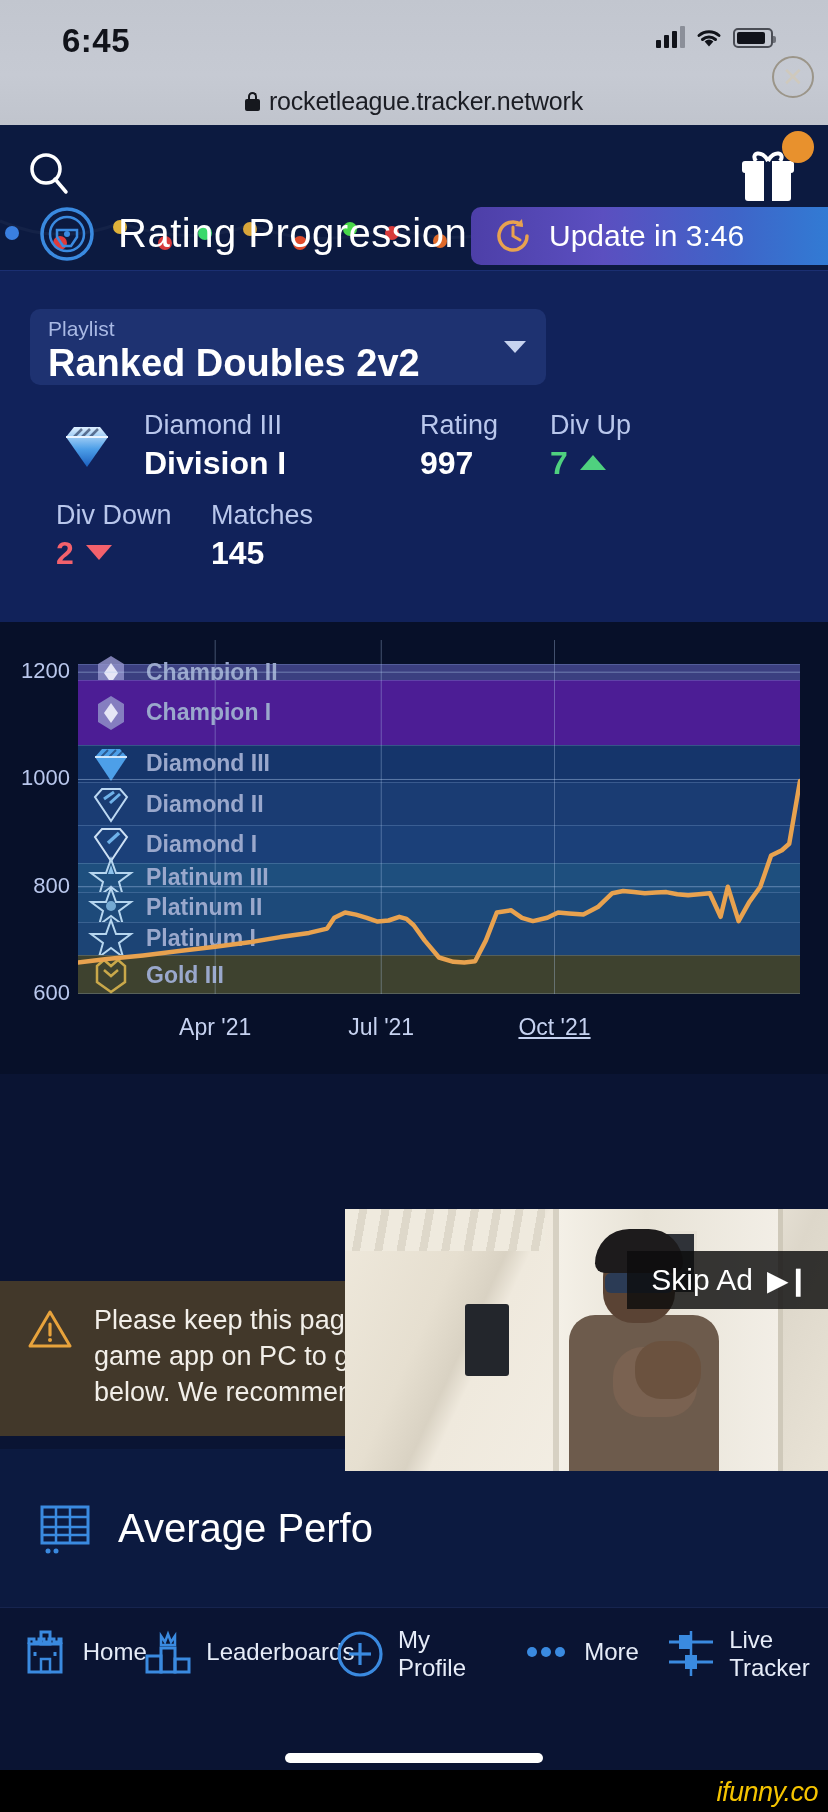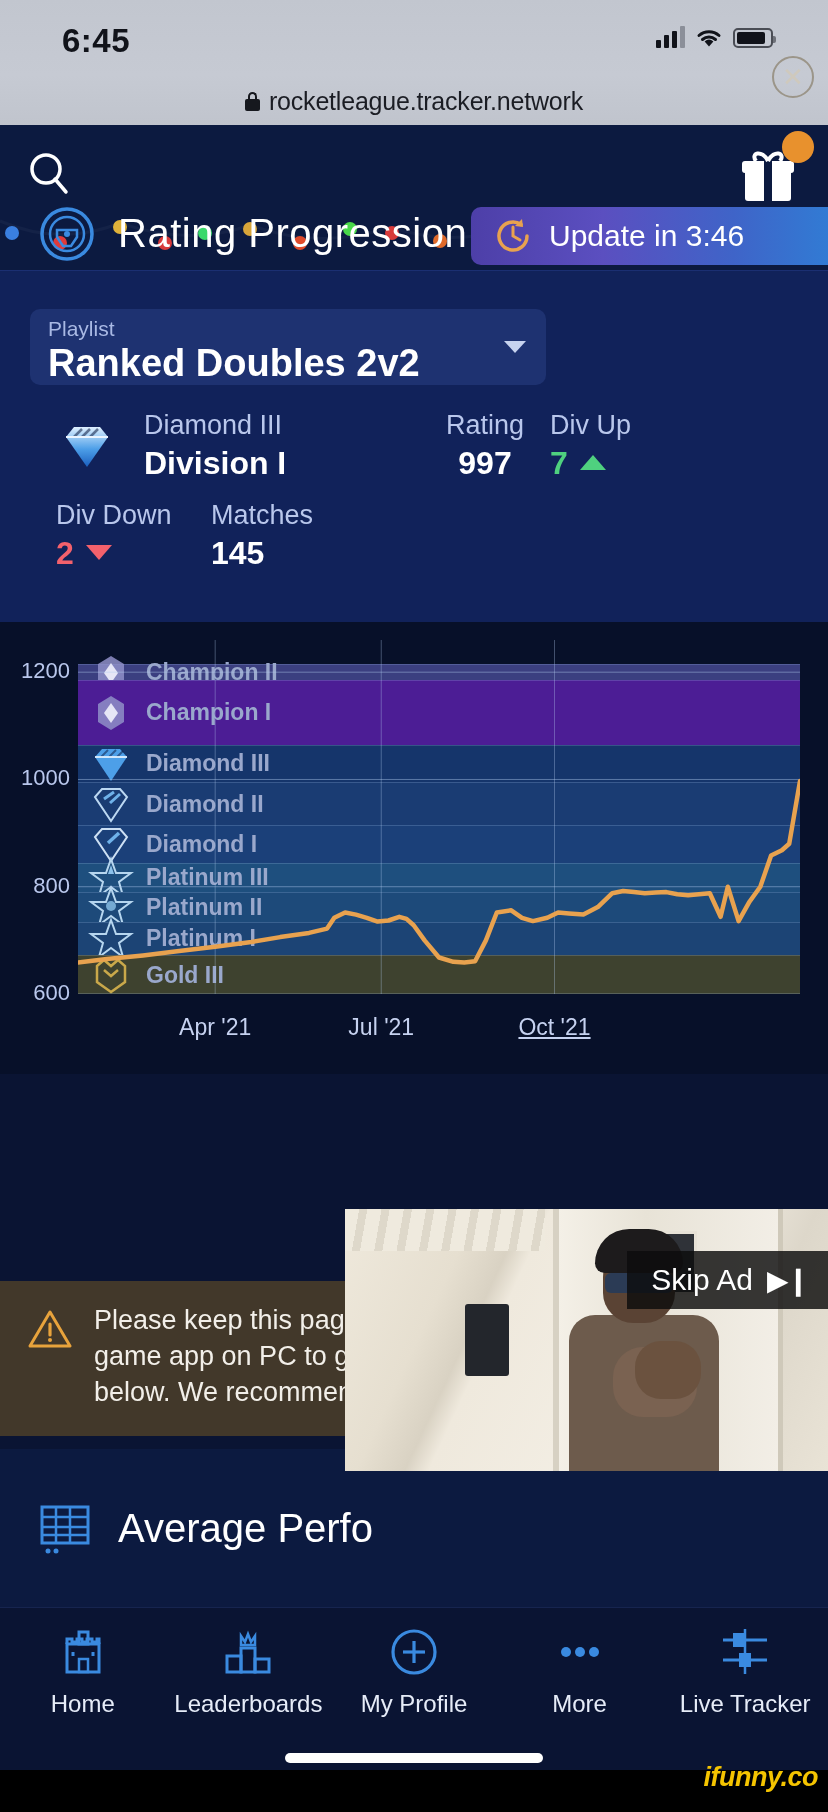--- a/index.html
+++ b/index.html
@@ -194,29 +194,29 @@
     font-size: 30px;
   }
   .skip-glyph { font-size: 28px; letter-spacing: -2px; }
 
   
   .bottom-nav {
     position: absolute; top: 1607px; left: 0; width: 828px; height: 148px;
     background: #0a1433; border-top: 1px solid #16244f;
     display: flex; align-items: flex-start; justify-content: space-around; padding-top: 18px;
   }
-  .nav-item { width: 160px; display: flex; flex-direction: column; align-items: center; gap: 12px; }
+  .nav-item { width: 160px; display: flex; align-items: center; gap: 12px; justify-content: center; }
   .nav-ico { height: 52px; display: flex; align-items: center; justify-content: center; }
   .nav-label { font-size: 24px; color: #e6ecf8; }
   .home-indicator {
     position: absolute; left: 50%; transform: translateX(-50%); top: 1753px;
     width: 258px; height: 10px; border-radius: 5px; background: #ffffff;
   }
   .ifunny {
-    position: absolute; right: 10px; bottom: 19px; font-size: 27px; font-weight: 700;
+    position: absolute; right: 10px; bottom: 4px; font-size: 27px; font-weight: 400;
     color: #f5c400; font-style: italic; letter-spacing: -0.5px;
   }
   .black-strip { position: absolute; left: 0; top: 1770px; width: 828px; height: 42px; background: #000; }
 </style>
 </head>
 <body>
 
 <div id="screen">
 
   <div class="statusbar-wrap">
@@ -332,21 +332,21 @@
           </defs>
           <path d="M10 22 L18 12 H44 L52 22 L31 52 Z" fill="url(#dg)"></path>
           <path d="M18 22 L26 14 M26 22 L34 14 M34 22 L42 14" stroke="#0c1a40" stroke-width="2.5" opacity=".55"></path>
           <path d="M10 22 H52" stroke="#eaf4ff" stroke-width="2"></path>
         </svg>
       </span>
       <div class="stat-block" style="min-width:276px;">
         <span class="stat-label">Diamond III</span>
         <span class="stat-value">Division I</span>
       </div>
-      <div class="stat-block" style="min-width:130px;text-align:center;">
+      <div class="stat-block" style="min-width:130px;">
         <span class="stat-label">Rating</span>
         <span class="stat-value">997</span>
       </div>
       <div class="stat-block">
         <span class="stat-label">Div Up</span>
         <span class="stat-value up">
           <span>7</span>
           <span class="tri-up"></span>
         </span>
       </div>

